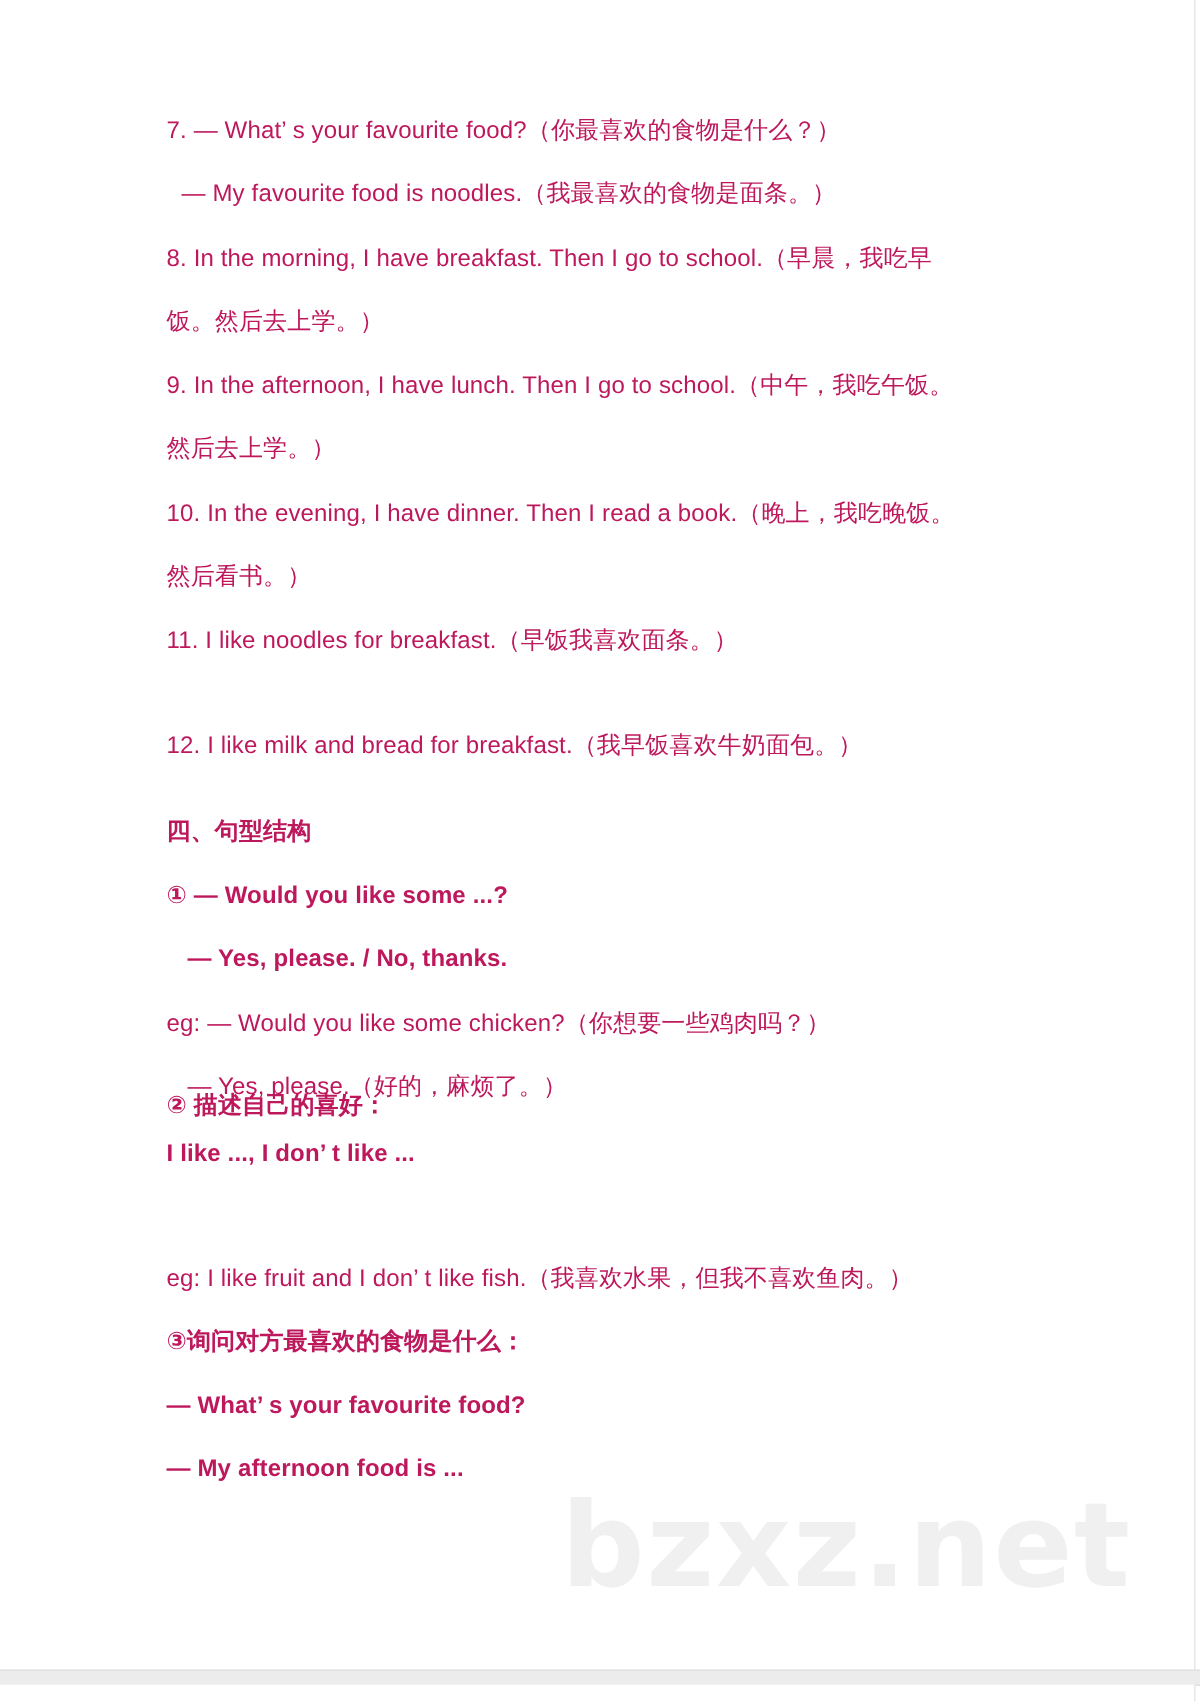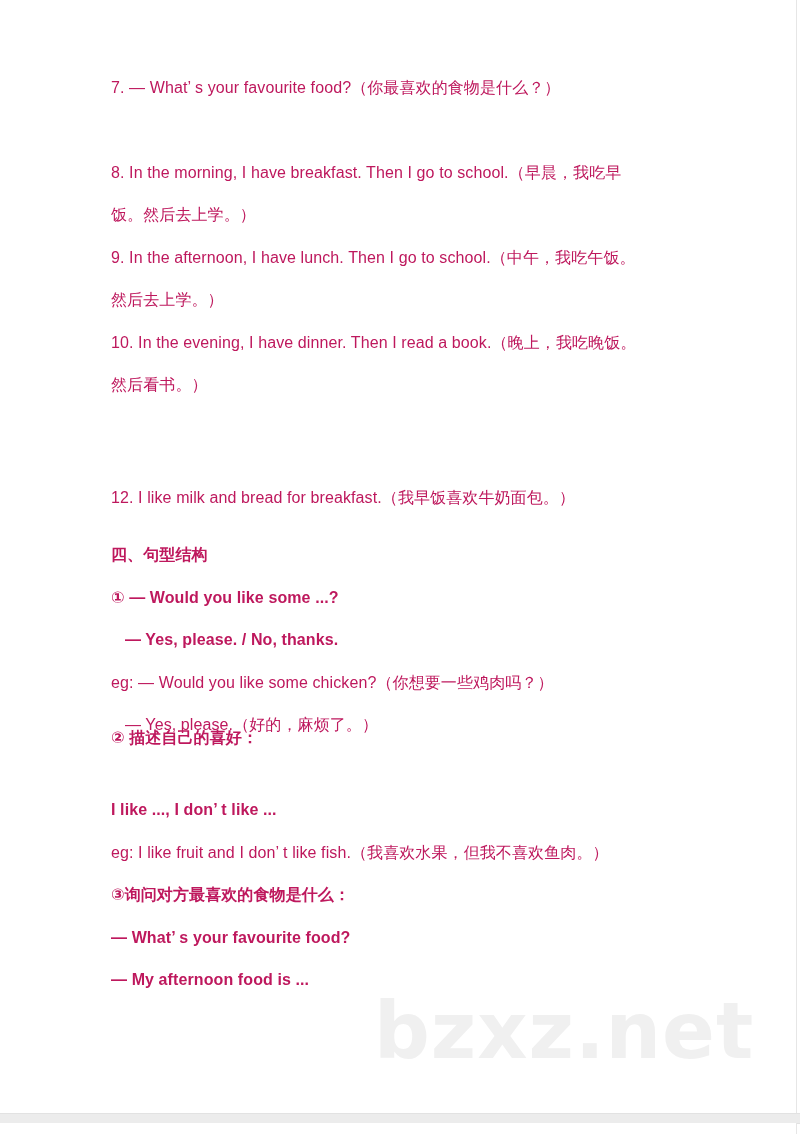--- a/index.html
+++ b/index.html
@@ -27,36 +27,38 @@
     .watermark {
       position: absolute; left: 374px; top: 986px; font-size: 78px; font-weight: bold;
       color: #f0f0f0; letter-spacing: 1px; font-family: "DejaVu Sans", sans-serif;
     }
   </style>
 </head>
 <body>
 
 <div class="page">
   <div class="line" style="top:78px">7. — What’ s your favourite food?（你最喜欢的食物是什么？）</div>
+  <div class="line" style="top:120px; left:121px">— My favourite food is noodles.（我最喜欢的食物是面条。）</div>
   <div class="line" style="top:163px">8. In the morning, I have breakfast. Then I go to school.（早晨，我吃早</div>
   <div class="line" style="top:205px">饭。然后去上学。）</div>
   <div class="line" style="top:248px">9. In the afternoon, I have lunch. Then I go to school.（中午，我吃午饭。</div>
   <div class="line" style="top:290px">然后去上学。）</div>
   <div class="line" style="top:333px">10. In the evening, I have dinner. Then I read a book.（晚上，我吃晚饭。</div>
   <div class="line" style="top:375px">然后看书。）</div>
+  <div class="line" style="top:418px">11. I like noodles for breakfast.（早饭我喜欢面条。）</div>
   <div class="line" style="top:488px">12. I like milk and bread for breakfast.（我早饭喜欢牛奶面包。）</div>
 
   <div class="line bold" style="top:545px">四、句型结构</div>
 
   <div class="line bold" style="top:588px">① — Would you like some ...?</div>
   <div class="line" style="top:673px">eg: — Would you like some chicken?（你想要一些鸡肉吗？）</div>
   <div class="line bold" style="top:630px; left:125px">— Yes, please. / No, thanks.</div>
   <div class="line" style="top:715px; left:125px">— Yes, please.（好的，麻烦了。）</div>
   <div class="line bold" style="top:728px">② 描述自己的喜好：</div>
-  <div class="line bold" style="top:800px">I like ..., I don’ t like ...</div>
+  <div class="line bold" style="top:760px">I like ..., I don’ t like ...</div>
   <div class="line" style="top:843px">eg: I like fruit and I don’ t like fish.（我喜欢水果，但我不喜欢鱼肉。）</div>
   <div class="line bold" style="top:885px">③询问对方最喜欢的食物是什么：</div>
   <div class="line bold" style="top:928px">— What’ s your favourite food?</div>
   <div class="line bold" style="top:970px">— My afternoon food is ...</div>
 
   <div class="watermark">bzxz.net</div>
 </div>
 <div class="gap"></div>
 <div class="next-page"></div>
 

